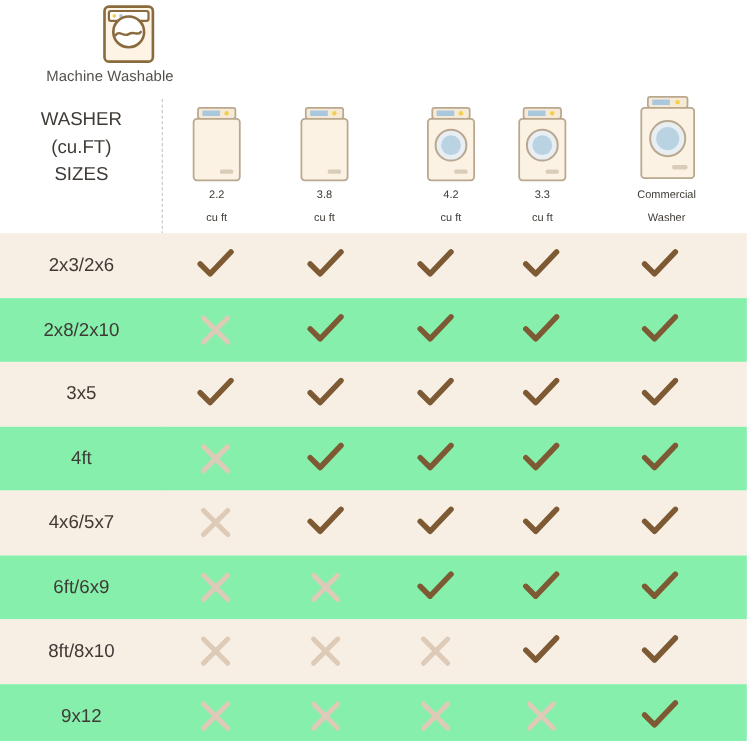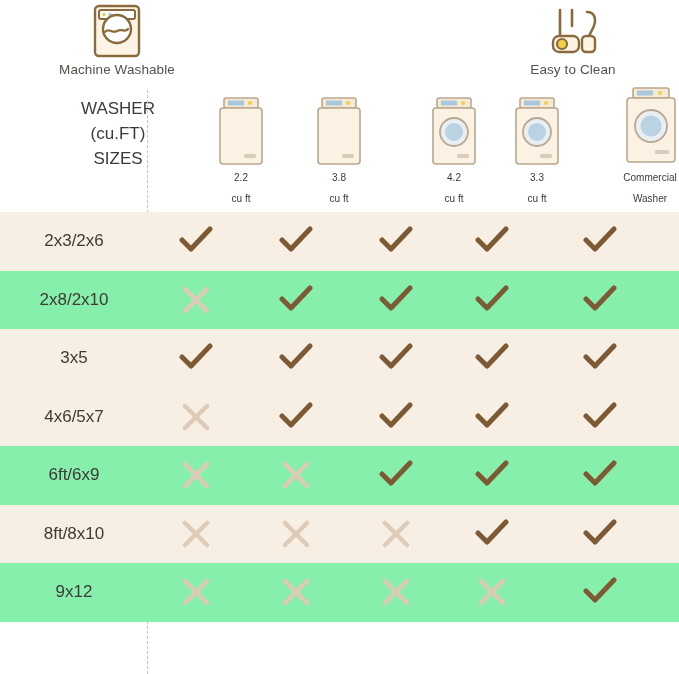--- a/index.html
+++ b/index.html
@@ -22,42 +22,41 @@
 
   
   .icon-row {
     position: relative;
     height: 88px;
   }
   .icon-cell {
     position: absolute;
     top: 0;
     width: 150px;
-    text-align: center;
+    text-align: left;
   }
   .icon-cell .glyph {
     height: 62px;
     display: flex;
     align-items: center;
     justify-content: center;
   }
   .icon-cell .cap {
     font-size: 13.5px;
     color: #55504a;
     letter-spacing: .1px;
   }
   #ic-machine { left: 42px; }
   #ic-hand    { left: 275px; }
   #ic-clean   { left: 498px; }
 
   
   .header-row {
     position: relative;
     height: 124px;
-    margin-left: 44px;
   }
   .corner-label {
     position: absolute;
     left: 0;
     top: 8px;
     width: 148px;
     text-align: center;
     font-size: 17px;
     line-height: 25px;
     color: #3f3a35;
@@ -140,33 +139,20 @@
           <circle cx="18" cy="12.5" r="1.7" fill="#f3cf4a"></circle>
           <circle cx="24" cy="12.5" r="1.7" fill="#a9c8dd"></circle>
           <circle cx="31" cy="27" r="14" fill="#ffffff" stroke="#8a6b3d" stroke-width="2.4"></circle>
           <path d="M19 30c4-5 7 2 12-1s8 2 11-2" fill="none" stroke="#8a6b3d" stroke-width="2.2" stroke-linecap="round"></path>
         </svg>
       </div>
       <div class="cap">Machine Washable</div>
     </div>
 
 
-    <div class="icon-cell" id="ic-clean">
-      <div class="glyph">
-        <svg width="62" height="58" viewBox="0 0 62 58">
-          <path d="M18 8 v26" fill="none" stroke="#8a6b3d" stroke-width="2.6" stroke-linecap="round"></path>
-          <path d="M30 8 v16" fill="none" stroke="#8a6b3d" stroke-width="2.6" stroke-linecap="round"></path>
-          <path d="M45 10 c8 0 10 8 6 16 l-4 8" fill="none" stroke="#8a6b3d" stroke-width="2.6" stroke-linecap="round"></path>
-          <rect x="11" y="34" width="26" height="16" rx="6" fill="#fdf4e6" stroke="#8a6b3d" stroke-width="2.4"></rect>
-          <circle cx="20" cy="42" r="5" fill="#f3cf4a" stroke="#8a6b3d" stroke-width="2.2"></circle>
-          <rect x="40" y="34" width="13" height="16" rx="4" fill="#fdf4e6" stroke="#8a6b3d" stroke-width="2.4"></rect>
-        </svg>
-      </div>
-      <div class="cap">Easy to Clean</div>
-    </div>
   </div>
 
   <div class="header-row">
 
     <div class="corner-label">
       <div>WASHER</div>
       <div>(cu.FT)</div>
       <div>SIZES</div>
     </div>
 
@@ -333,20 +319,50 @@
               <path d="M3 14 L12 23 L31 3" fill="none" stroke="#7d5a33" stroke-width="5" stroke-linecap="round" stroke-linejoin="round"></path>
             </svg>
           </div>
           <div class="mark" style="left: 452px;">
             <svg width="34" height="30" viewBox="0 0 34 30">
               <path d="M3 14 L12 23 L31 3" fill="none" stroke="#7d5a33" stroke-width="5" stroke-linecap="round" stroke-linejoin="round"></path>
             </svg>
           </div>
         </div>
       </div>
+      <div class="row plain">
+        <div class="rowlabel">4ft</div>
+        <div class="cells">
+          <div class="mark" style="left: 48px;">
+            <svg width="30" height="30" viewBox="0 0 30 30">
+              <path d="M4 4 L26 26 M26 4 L4 26" fill="none" stroke="#ddcbb8" stroke-width="4.5" stroke-linecap="round"></path>
+            </svg>
+          </div>
+          <div class="mark" style="left: 148px;">
+            <svg width="34" height="30" viewBox="0 0 34 30">
+              <path d="M3 14 L12 23 L31 3" fill="none" stroke="#7d5a33" stroke-width="5" stroke-linecap="round" stroke-linejoin="round"></path>
+            </svg>
+          </div>
+          <div class="mark" style="left: 248px;">
+            <svg width="34" height="30" viewBox="0 0 34 30">
+              <path d="M3 14 L12 23 L31 3" fill="none" stroke="#7d5a33" stroke-width="5" stroke-linecap="round" stroke-linejoin="round"></path>
+            </svg>
+          </div>
+          <div class="mark" style="left: 344px;">
+            <svg width="34" height="30" viewBox="0 0 34 30">
+              <path d="M3 14 L12 23 L31 3" fill="none" stroke="#7d5a33" stroke-width="5" stroke-linecap="round" stroke-linejoin="round"></path>
+            </svg>
+          </div>
+          <div class="mark" style="left: 452px;">
+            <svg width="34" height="30" viewBox="0 0 34 30">
+              <path d="M3 14 L12 23 L31 3" fill="none" stroke="#7d5a33" stroke-width="5" stroke-linecap="round" stroke-linejoin="round"></path>
+            </svg>
+          </div>
+        </div>
+      </div>
       <div class="row alt">
         <div class="rowlabel">4x6/5x7</div>
         <div class="cells">
           <div class="mark" style="left: 48px;">
             <svg width="30" height="30" viewBox="0 0 30 30">
               <path d="M4 4 L26 26 M26 4 L4 26" fill="none" stroke="#ddcbb8" stroke-width="4.5" stroke-linecap="round"></path>
             </svg>
           </div>
           <div class="mark" style="left: 148px;">
             <svg width="34" height="30" viewBox="0 0 34 30">

